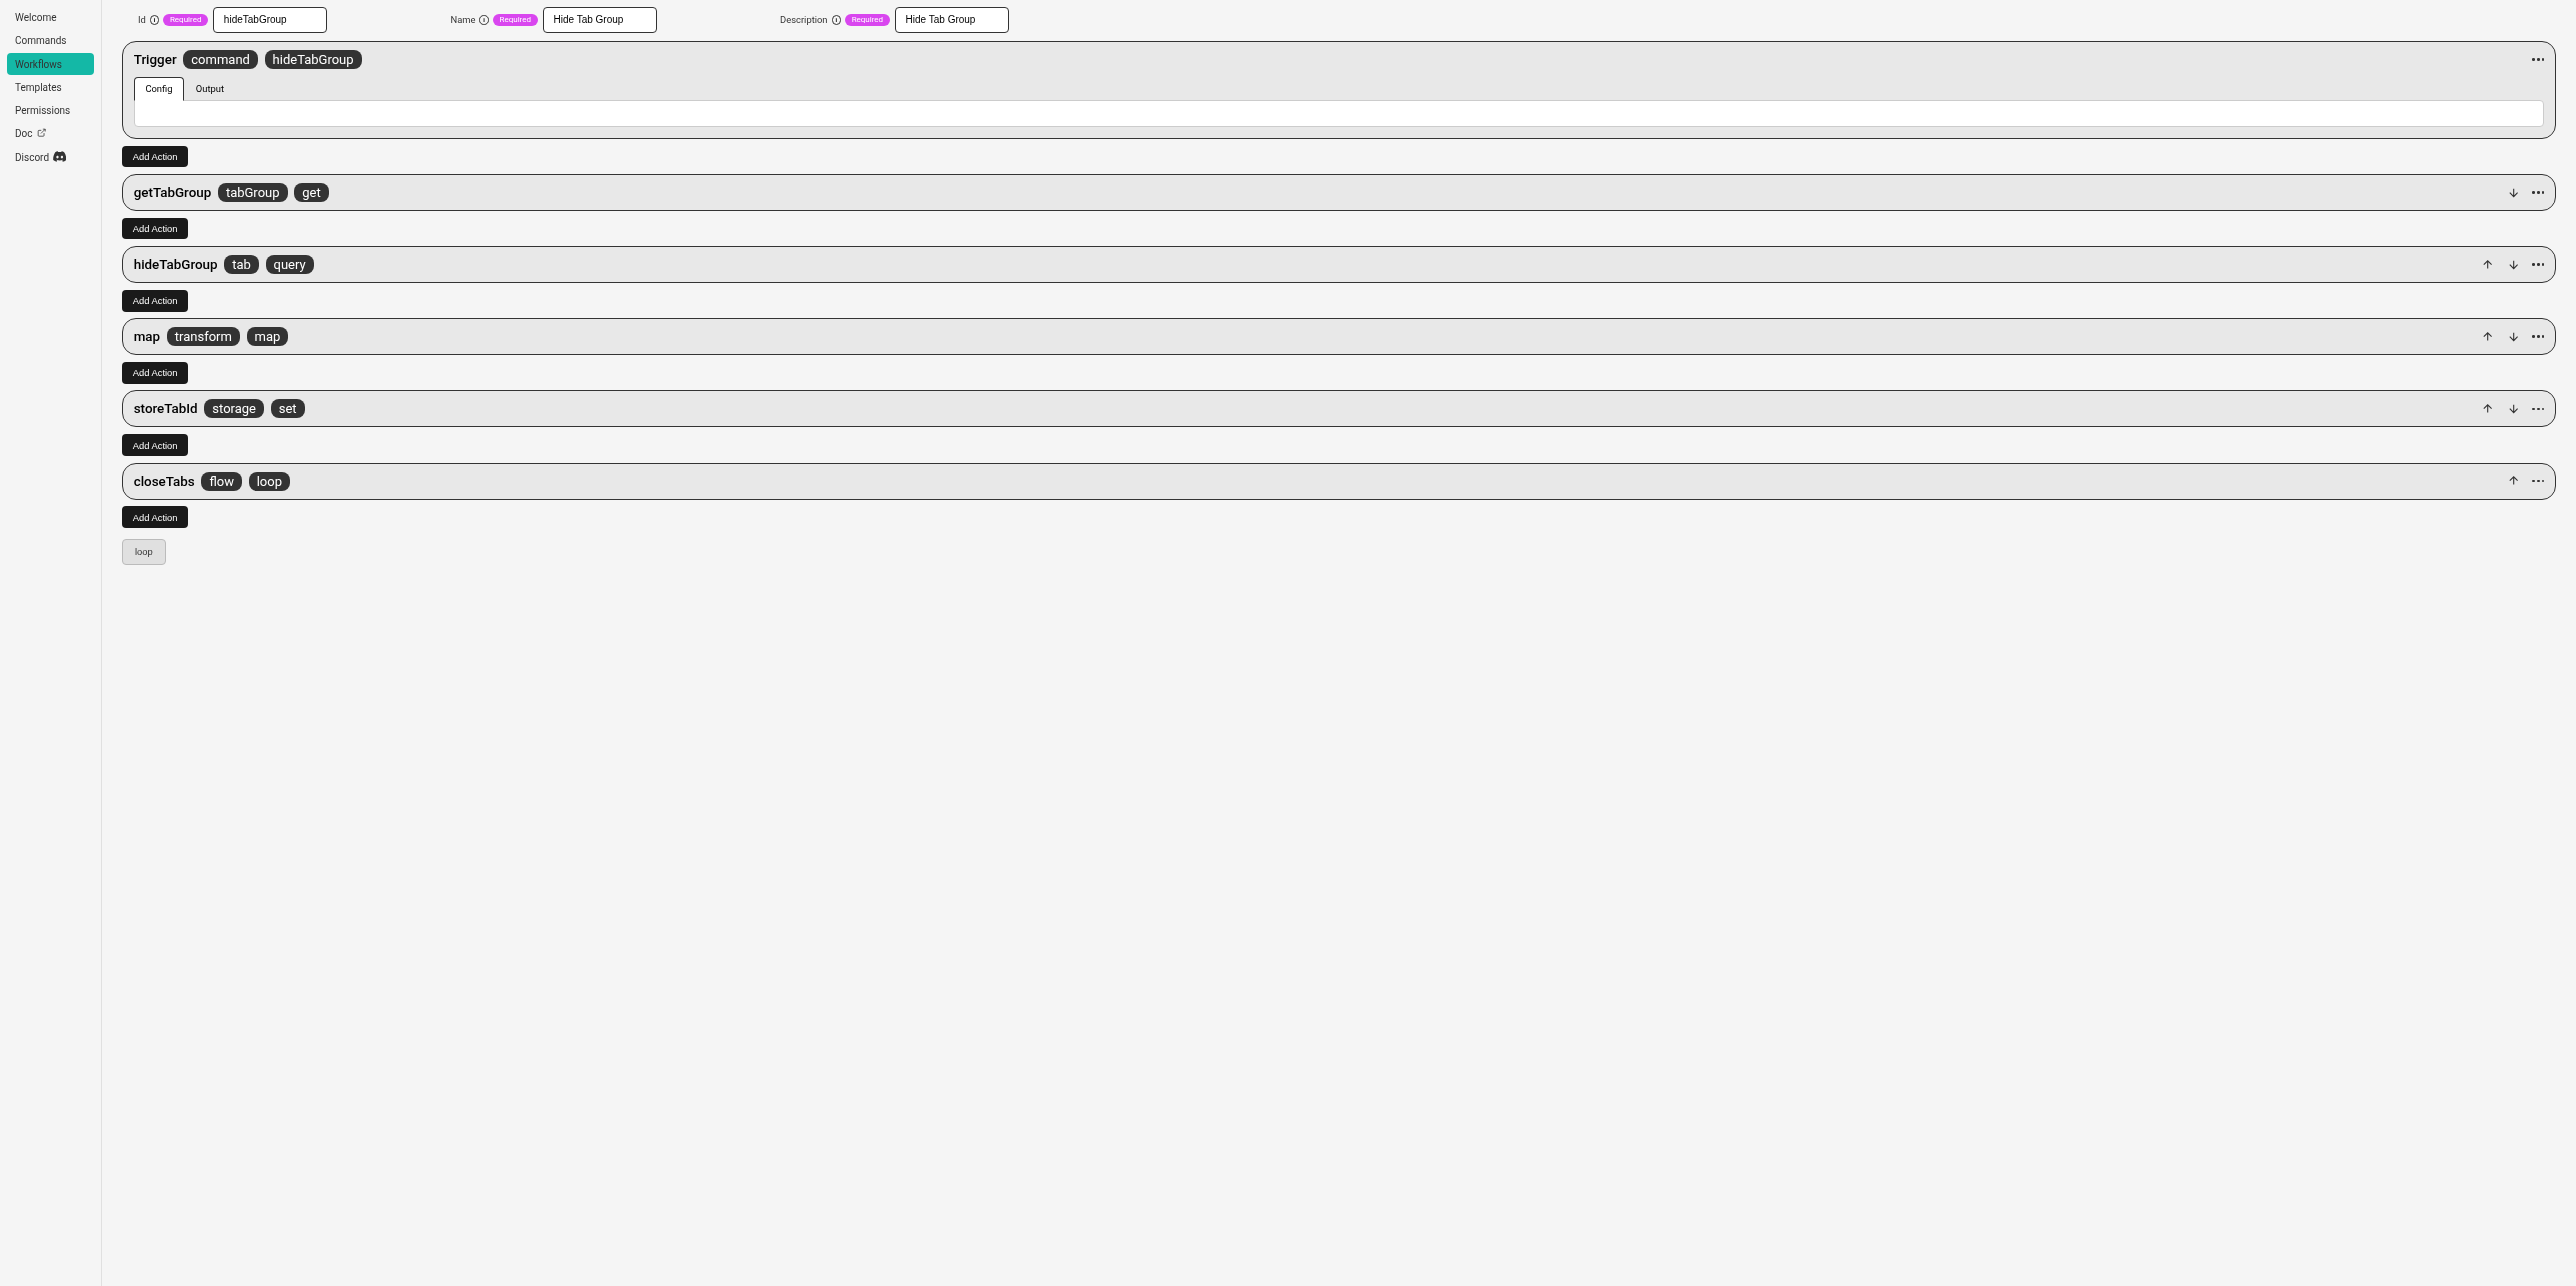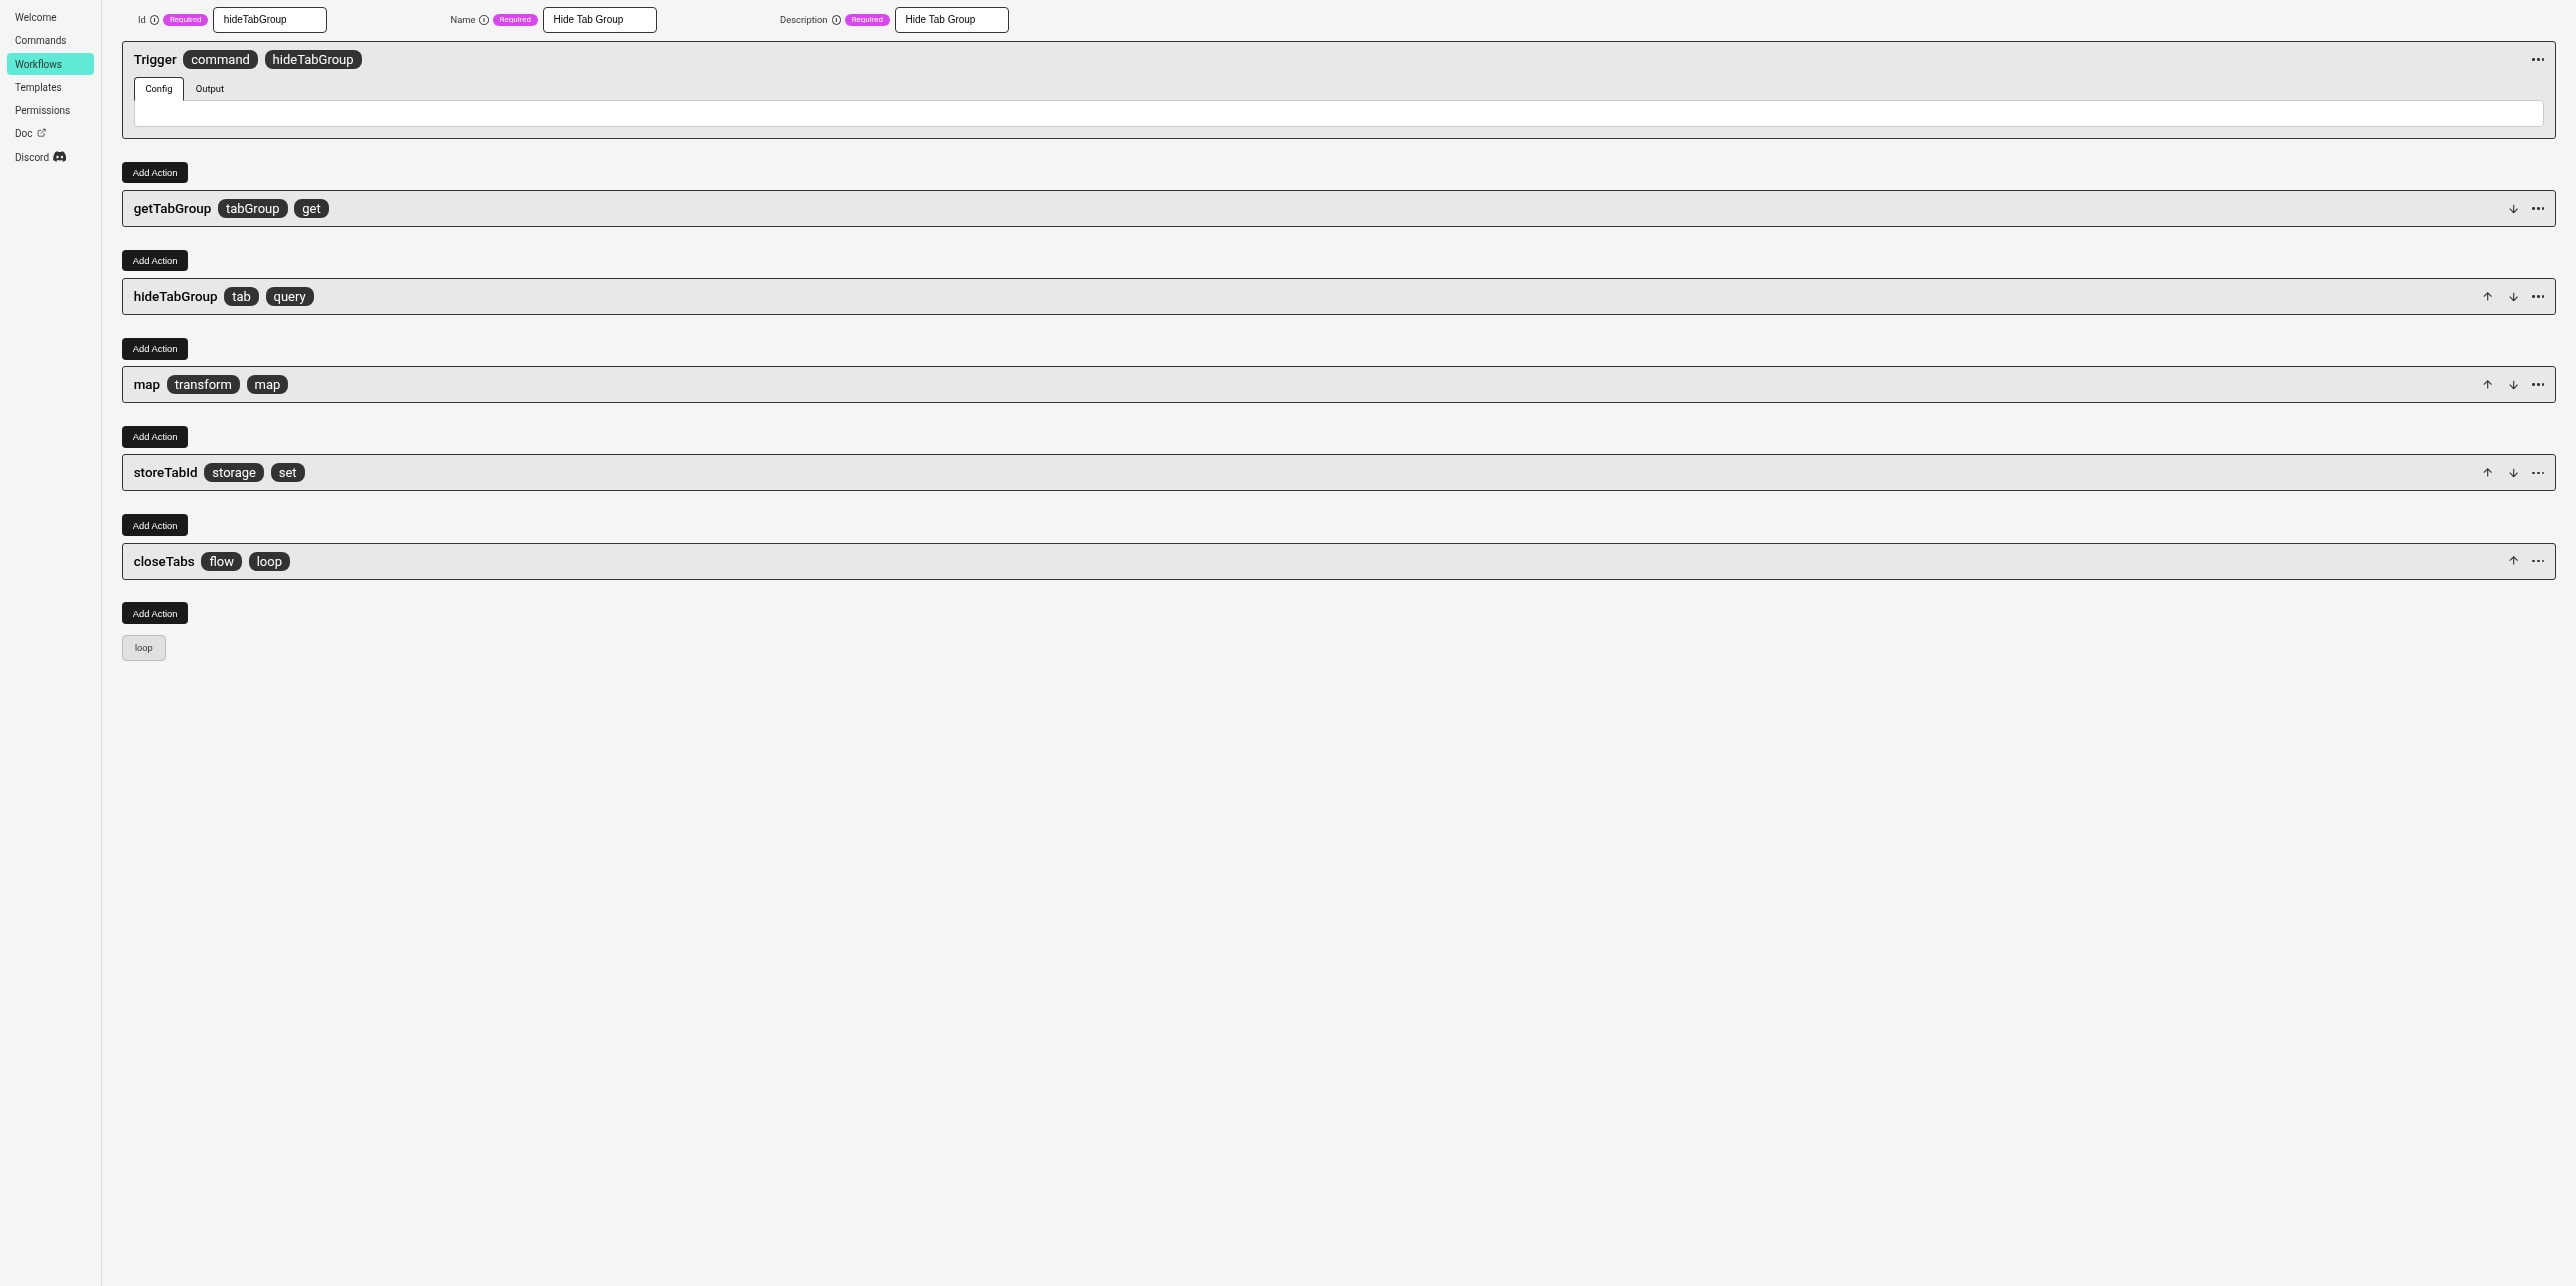--- a/index.html
+++ b/index.html
@@ -25,21 +25,21 @@
       border-radius: 4px;
       font-size: 10px;
       color: #333;
       cursor: pointer;
       display: flex;
       align-items: center;
       gap: 4px;
       margin-bottom: 1.3px;
     }
     .sidebar-item.active {
-      background: #5eead4;
+      background: #14b8a6;
     }
     .main {
       flex: 1;
       padding: 6.7px 20px 20px 20px;
       overflow-y: auto;
     }
     .form-row {
       display: flex;
       gap: 107px;
       margin-bottom: 8px;
@@ -80,23 +80,23 @@
     .text-input {
       padding: 6.7px 9.4px;
       border: 0.7px solid #333;
       border-radius: 4px;
       font-size: 10px;
       background: #fff;
       width: 114px;
     }
     .action-card {
       border: 1.3px solid #333;
-      border-radius: 3px;
+      border-radius: 14px;
       background: #e8e8e8;
-      margin-bottom: 16px;
+      margin-bottom: 0;
     }
     .action-card.expanded {
       background: #e8e8e8;
     }
     .action-header {
       display: flex;
       align-items: center;
       justify-content: space-between;
       padding: 8px 10.7px;
     }

